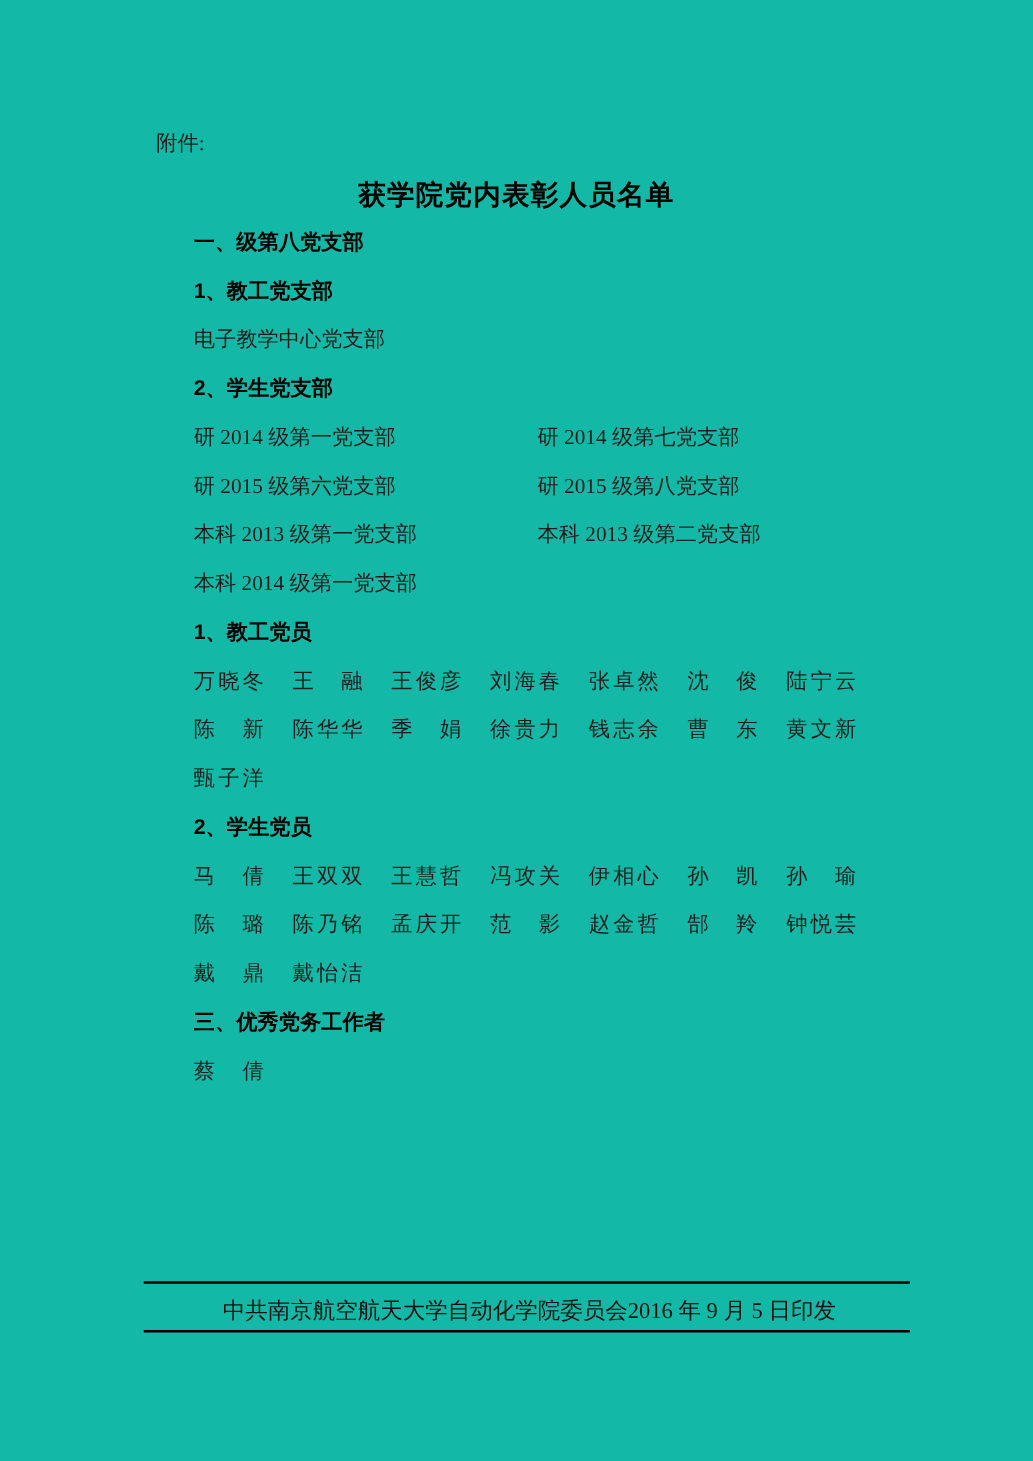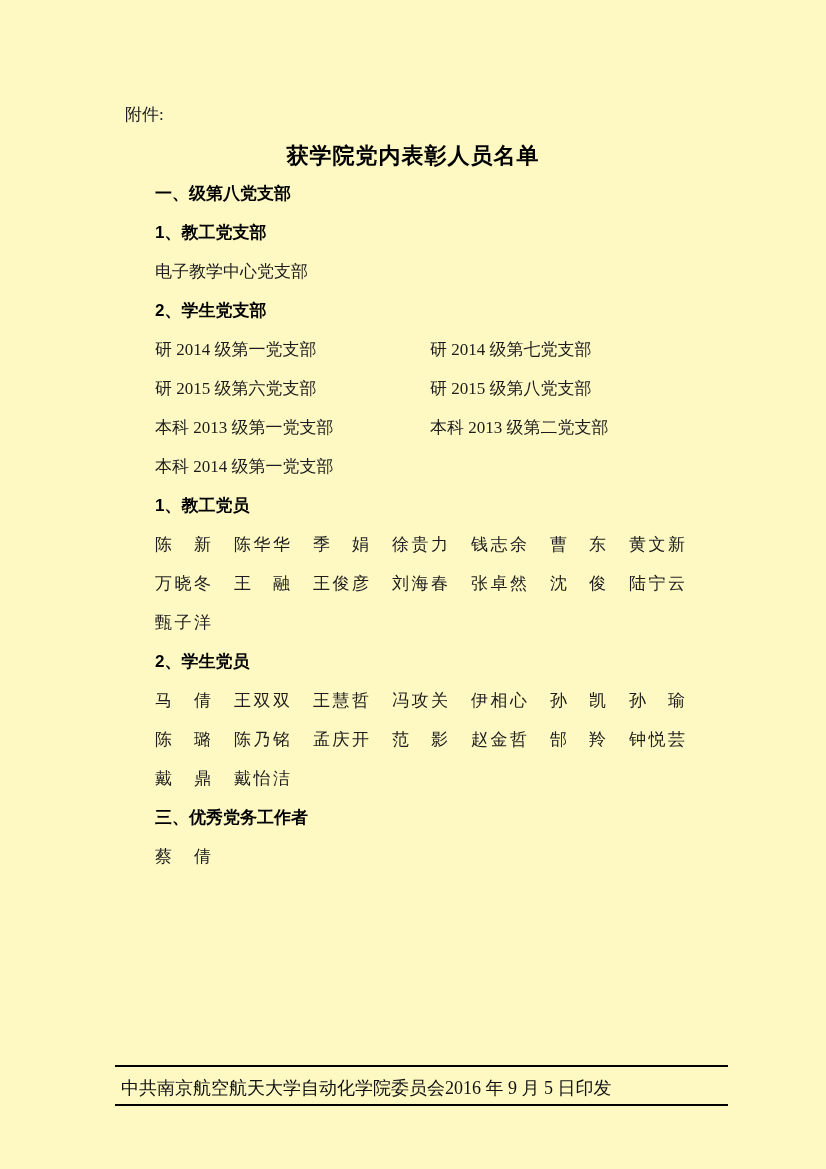--- a/index.html
+++ b/index.html
@@ -1,20 +1,20 @@
 <!DOCTYPE html>
 <html><head>
 <meta charset="utf-8">
 <style>
   html, body { margin: 0; padding: 0; background: #ffffff; }
   .page {
     position: relative;
     width: 826px;
     height: 1169px;
-    background: #fef9c3;
+    background: #14b8a6;
     font-family: "Liberation Serif", serif;
     font-size: 17px;
     color: #1c1c1c;
     overflow: hidden;
   }
   .content { padding-top: 103px; }
   .line {
     line-height: 24px;
     margin: 0 0 15px 155px;
     white-space: pre;
@@ -43,27 +43,27 @@
     display: inline-block;
     width: 56px;
     margin-right: 23px;
     text-align: justify;
     text-align-last: justify;
     white-space: pre;
   }
   .footer {
     position: absolute;
     left: 115px;
-    top: 1065px;
+    top: 1025px;
     width: 605px;
     border-top: 2.5px solid #000000;
     border-bottom: 2.5px solid #000000;
     padding: 11px 2px 6px 6px;
     display: flex;
-    justify-content: flex-start;
+    justify-content: center;
     font-size: 18px;
     line-height: 20px;
     color: #111111;
     white-space: pre;
   }
 </style>
 </head>
 <body>
 
 <div class="page">
@@ -97,36 +97,36 @@
     </div>
     <div class="line two-col">
       <span class="col1">本科 2014 级第一党支部</span>
       <span></span>
     </div>
 
 
     <div class="line heading">1、教工党员</div>
 
     <div class="line name-row">
+      <span class="name">万晓冬</span>
+      <span class="name">王　融</span>
+      <span class="name">王俊彦</span>
+      <span class="name">刘海春</span>
+      <span class="name">张卓然</span>
+      <span class="name">沈　俊</span>
+      <span class="name">陆宁云</span>
+    </div>
+    <div class="line name-row">
       <span class="name">陈　新</span>
       <span class="name">陈华华</span>
       <span class="name">季　娟</span>
       <span class="name">徐贵力</span>
       <span class="name">钱志余</span>
       <span class="name">曹　东</span>
       <span class="name">黄文新</span>
-    </div>
-    <div class="line name-row">
-      <span class="name">万晓冬</span>
-      <span class="name">王　融</span>
-      <span class="name">王俊彦</span>
-      <span class="name">刘海春</span>
-      <span class="name">张卓然</span>
-      <span class="name">沈　俊</span>
-      <span class="name">陆宁云</span>
     </div>
     <div class="line name-row">
       <span class="name">甄子洋</span>
     </div>
 
     <div class="line heading">2、学生党员</div>
 
     <div class="line name-row">
       <span class="name">马　倩</span>
       <span class="name">王双双</span>

